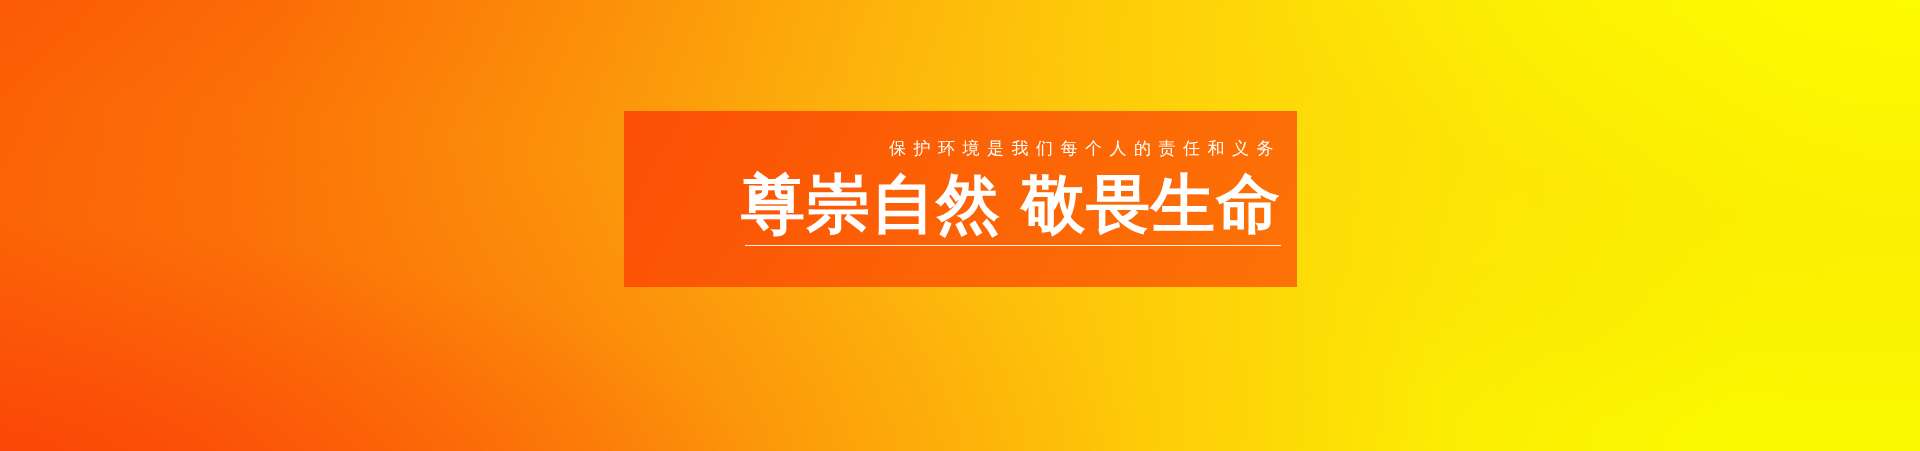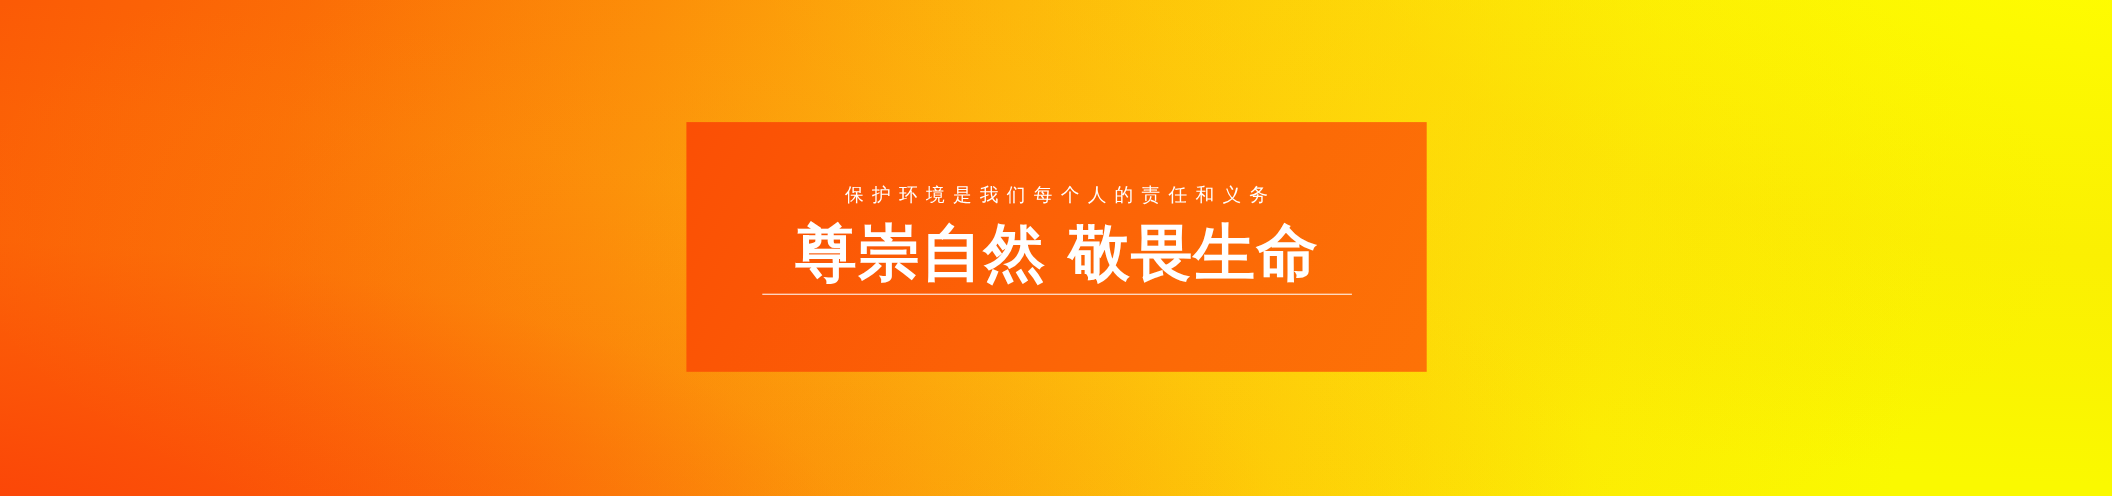--- a/index.html
+++ b/index.html
@@ -81,32 +81,32 @@
         rgba(255,180,10,0) 72%);
     z-index: 3;
   }
 
   
   .slogan-card {
     position: absolute;
     left: 624px;
     top: 111px;
     width: 673px;
-    height: 227px;
+    height: 176px;
     z-index: 5;
     background:
       linear-gradient(118deg,
         #fb4f05 0%,
         #fb5605 18%,
         #fc6106 46%,
         #fc6a06 72%,
         #fd7207 100%);
     display: flex;
     flex-direction: column;
-    align-items: center;
+    align-items: flex-end;
     justify-content: center;
     color: #ffffff;
     text-align: center;
     padding: 0 16px;
   }
 
   
   .kicker {
     font-size: 17px;
     line-height: 1.2;
@@ -114,21 +114,21 @@
     letter-spacing: 7.5px;
     text-indent: 7.5px;
     color: #ffffff;
     white-space: nowrap;
     margin-bottom: 12px;
     -webkit-font-smoothing: antialiased;
   }
 
   
   .headline {
-    font-size: 56px;
+    font-size: 64px;
     line-height: 1.04;
     font-weight: 700;
     letter-spacing: 1px;
     text-indent: 1px;
     color: #ffffff;
     white-space: nowrap;
     margin-bottom: 8px;
   }
 
   .headline .gap {

